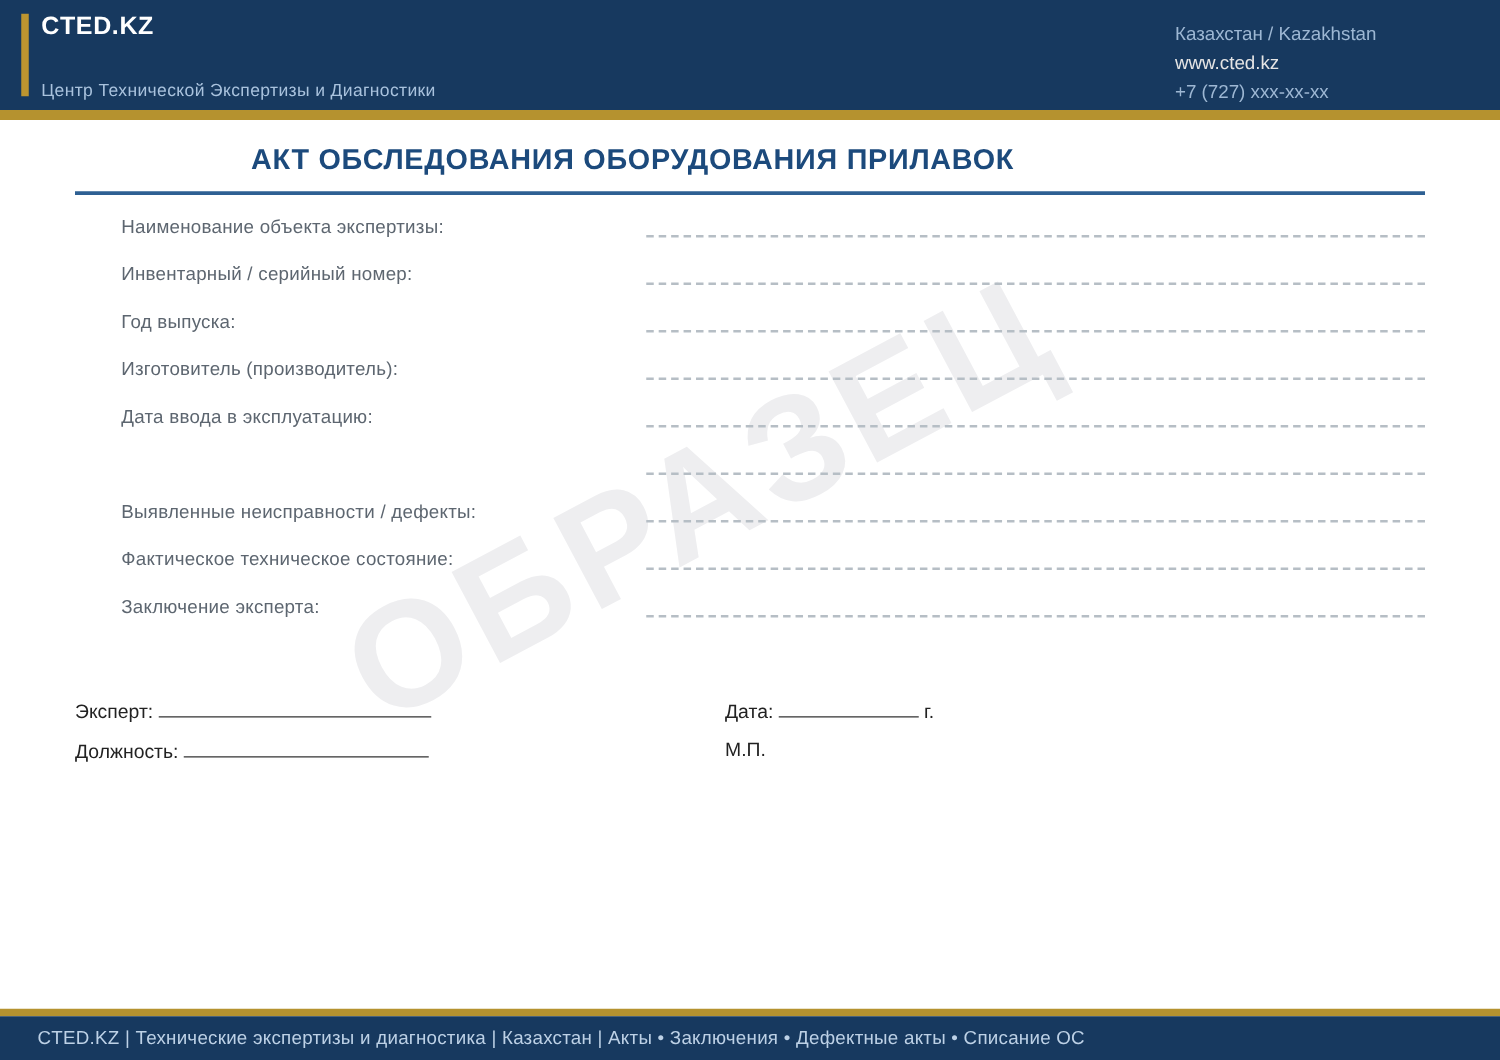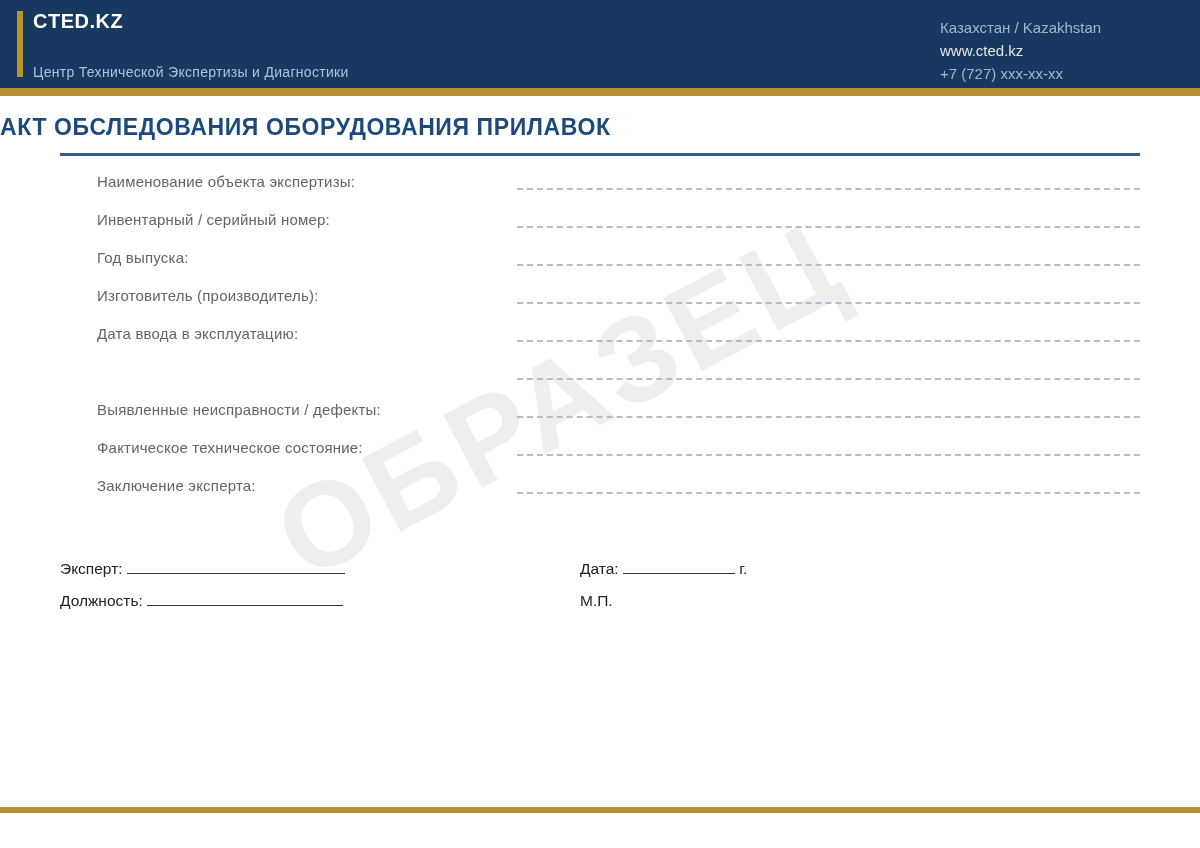--- a/index.html
+++ b/index.html
@@ -73,20 +73,21 @@
     z-index: 0;
     user-select: none;
   }
 
   
   .doc { position: relative; z-index: 1; }
   .doc-title {
     position: absolute;
     left: 0; top: 114px;
     width: 1012px;
+    text-align: center;
     color: #1C4A7C;
     font-size: 23px;
     font-weight: 600;
     letter-spacing: 0.6px;
   }
   .title-rule {
     position: absolute;
     left: 60px; top: 153px;
     width: 1080px; height: 3px;
     background: #2E6093;
@@ -239,14 +240,17 @@
           <span class="blank blank-position"></span>
         </span>
         <span class="sig-right">
           <span>М.П.</span>
         </span>
       </div>
     </div>
   </div>
 
   <div class="footer-gold"></div>
+  <div class="footer-bar">
+    <div class="footer-text">CTED.KZ  |  Технические экспертизы и диагностика  |  Казахстан  |  Акты • Заключения • Дефектные акты • Списание ОС</div>
+  </div>
 
 </div>
 
 </body></html>

